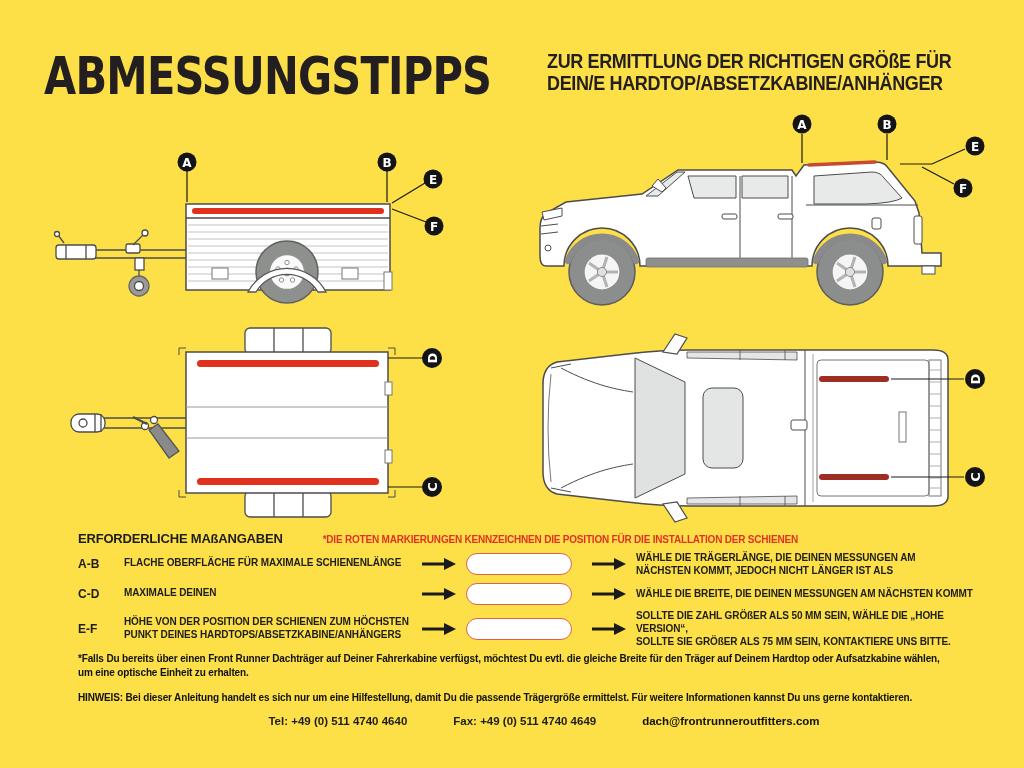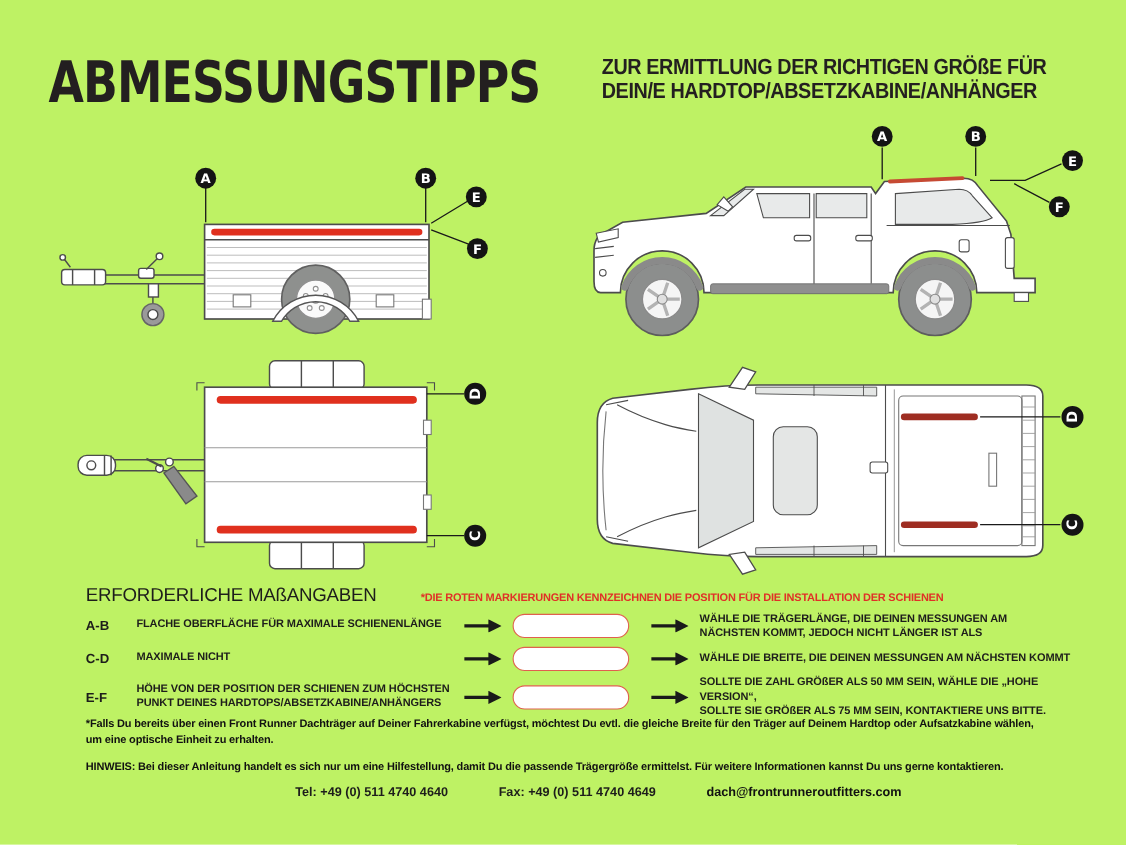--- a/index.html
+++ b/index.html
@@ -1,29 +1,29 @@
 <!DOCTYPE html>
 <html><head>
 <meta charset="utf-8">
 <style>
   html,body{margin:0;padding:0;background:#fff;}
-  .page{position:relative;width:1024px;height:768px;background:#bef264;overflow:hidden;
+  .page{position:relative;width:1024px;height:768px;background:#fde047;overflow:hidden;
         font-family:"Liberation Sans",sans-serif;color:#1d1d1b;}
   .title{position:absolute;left:44px;top:46px;font-family:"DejaVu Sans",sans-serif;
          font-weight:bold;font-size:52px;letter-spacing:-1px;transform:scaleX(.80);
          transform-origin:left top;white-space:nowrap;color:#231f20;}
   .subtitle{position:absolute;left:547px;top:50px;font-weight:bold;font-size:20px;
             line-height:1.12;letter-spacing:-0.4px;transform:scaleX(.90);
             transform-origin:left top;white-space:nowrap;color:#231f20;}
   .diagram{position:absolute;}
   svg text.badge-letter{font-family:"DejaVu Sans",sans-serif;font-weight:bold;fill:#fff;}
   
   .measure{position:absolute;left:78px;top:531px;width:900px;}
   .measure-head{display:flex;align-items:baseline;gap:40px;}
-  .measure-label{font-size:17px;font-weight:normal;letter-spacing:-0.2px;}
+  .measure-label{font-size:13px;font-weight:bold;letter-spacing:-0.2px;}
   .measure-note{font-size:10px;font-weight:bold;letter-spacing:-0.2px;color:#e03127;}
   .rows{margin-top:3px;}
   .mrow{display:grid;grid-template-columns:46px 298px 44px 112px 58px 1fr;
         align-items:center;min-height:29px;margin-bottom:1px;}
   .mcode{font-size:12px;font-weight:bold;}
   .mlabel{font-size:10px;font-weight:bold;line-height:1.25;letter-spacing:-0.1px;white-space:pre-line;}
   .arrow{display:block;}
   .pill{width:104px;height:20px;border:1.6px solid #e0604e;border-radius:12px;background:#fff;}
   .mresult{font-size:10px;font-weight:bold;line-height:1.3;letter-spacing:-0.1px;white-space:pre-line;}
   .footnotes{position:absolute;left:78px;top:652px;width:895px;}
@@ -253,21 +253,21 @@
         <svg class="arrow" style="margin-left:14px" width="34" height="12" viewBox="0 0 34 12">
             <line x1="0" y1="6" x2="23" y2="6" stroke="#1a1a1a" stroke-width="3"></line>
             <polygon points="22,0 34,6 22,12" fill="#1a1a1a"></polygon>
           </svg>
         <span class="mresult">WÄHLE DIE TRÄGERLÄNGE, DIE DEINEN MESSUNGEN AM
 NÄCHSTEN KOMMT, JEDOCH NICHT LÄNGER IST ALS</span>
       </div>
 
       <div class="mrow">
         <span class="mcode">C-D</span>
-        <span class="mlabel">MAXIMALE NICHT</span>
+        <span class="mlabel">MAXIMALE DEINEN</span>
         <svg class="arrow" width="34" height="12" viewBox="0 0 34 12">
             <line x1="0" y1="6" x2="23" y2="6" stroke="#1a1a1a" stroke-width="3"></line>
             <polygon points="22,0 34,6 22,12" fill="#1a1a1a"></polygon>
           </svg>
         <div class="pill"></div>
         <svg class="arrow" style="margin-left:14px" width="34" height="12" viewBox="0 0 34 12">
             <line x1="0" y1="6" x2="23" y2="6" stroke="#1a1a1a" stroke-width="3"></line>
             <polygon points="22,0 34,6 22,12" fill="#1a1a1a"></polygon>
           </svg>
         <span class="mresult">WÄHLE DIE BREITE, DIE DEINEN MESSUNGEN AM NÄCHSTEN KOMMT</span>

